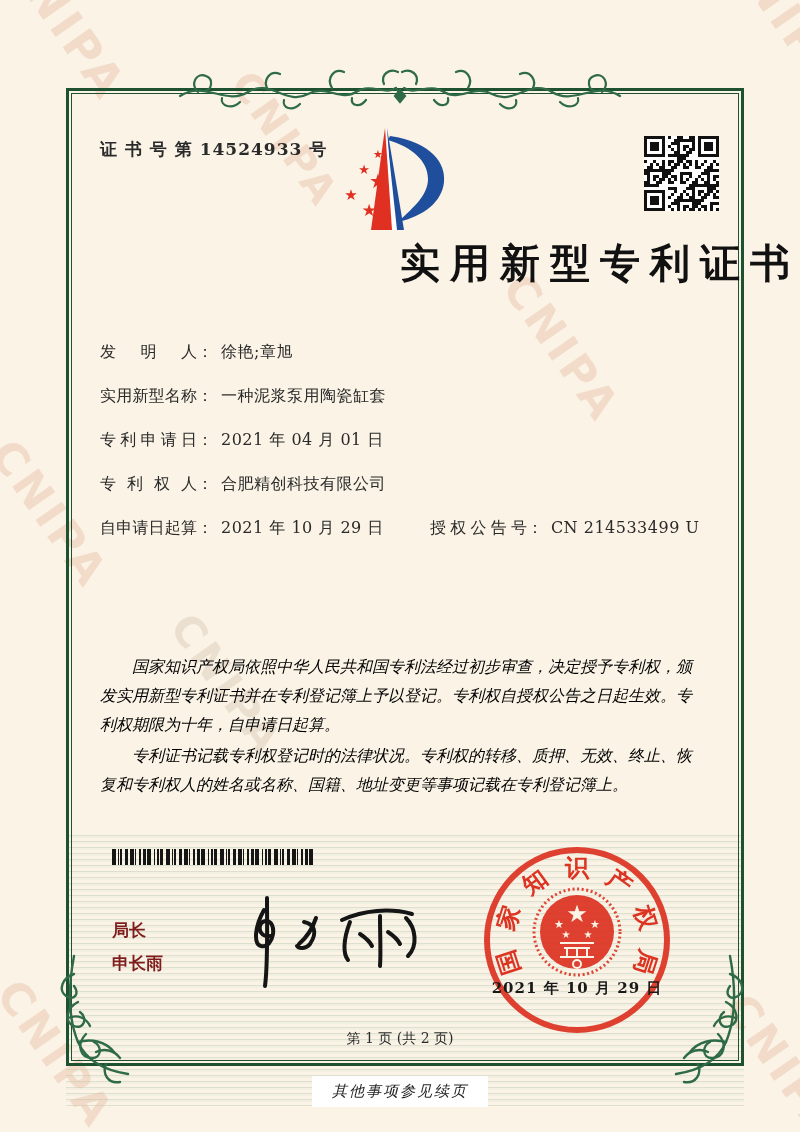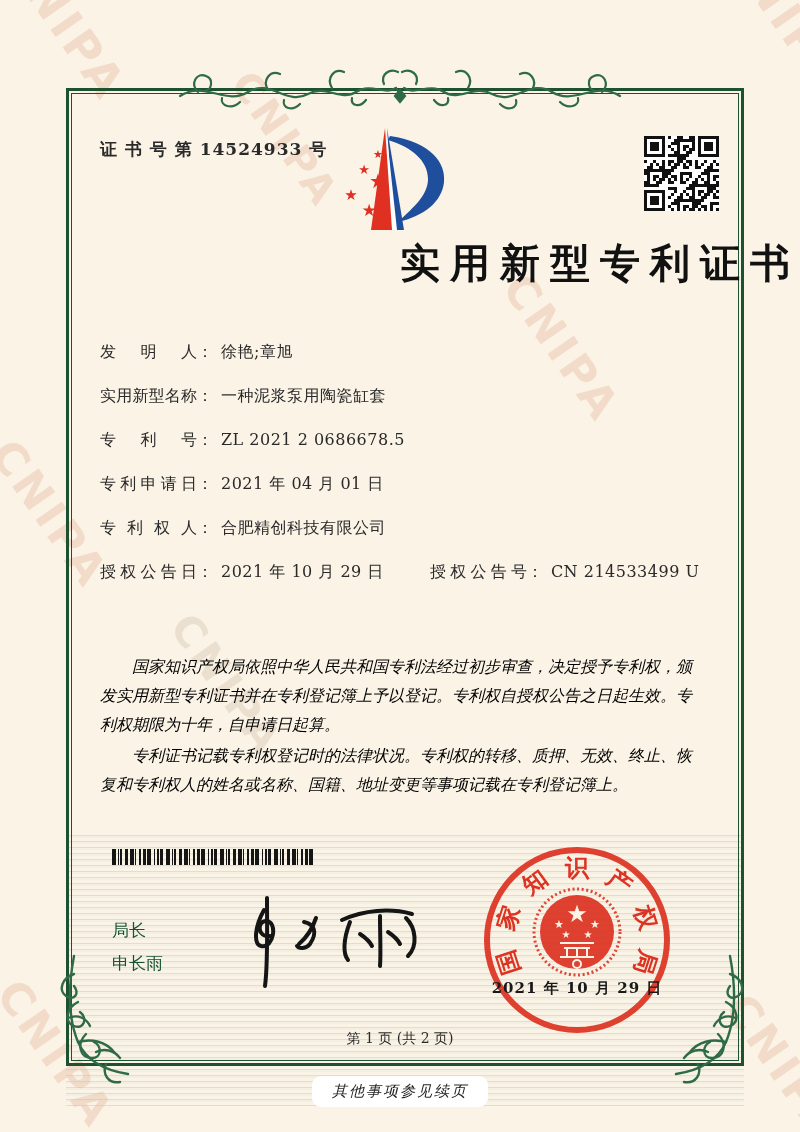--- a/index.html
+++ b/index.html
@@ -71,21 +71,21 @@
   .paras p{
     margin:0 16px 2px 0;text-indent:2em;
     font-size:16px;line-height:29px;font-style:italic;color:#000000;
   }
 
   
   .barcode{left:112px;top:849px;width:206px;height:16px;z-index:3;}
   .sig-labels{
     left:112px;top:914px;z-index:3;
     font-family:"DejaVu Sans","Liberation Sans",sans-serif;
-    font-size:17px;color:#14532d;line-height:33px;
+    font-size:17px;color:#7f1d1d;line-height:33px;font-weight:bold;
   }
   .sig-script{left:224px;top:890px;width:215px;height:105px;z-index:4;}
 
   .seal{left:480px;top:843px;width:194px;height:194px;z-index:3;}
   .seal-circle{
     position:absolute;left:4px;top:4px;width:174px;height:174px;
     border:6px solid #dd3322;border-radius:50%;opacity:0.93;
   }
   .seal-char{
     position:absolute;left:50%;top:50%;width:28px;height:28px;
@@ -100,21 +100,21 @@
     font-weight:bold;
   }
 
   
   .page-info{left:0;top:1030px;width:100%;text-align:center;font-size:14px;z-index:3;}
   .note-box{
     left:0;top:1076px;width:100%;text-align:center;z-index:3;
   }
   .note-inner{
     display:inline-block;background:#ffffff;padding:6px 20px;
-    font-size:15px;font-style:italic;color:#1f1f1f;letter-spacing:2px;border-radius:9px;
+    font-size:15px;font-style:italic;color:#1f1f1f;letter-spacing:2px;
   }
 </style>
 </head>
 <body>
 
 <div class="abs waves"></div>
 
 <span class="wm" style="left:-22px;top:-4px;font-size:46px;">CNIPA</span>
 <span class="wm" style="left:208px;top:116px;font-size:40px;">CNIPA</span>
 <span class="wm" style="left:698px;top:-12px;font-size:46px;">CNIPA</span>
@@ -437,30 +437,27 @@
 <div class="abs title">实用新型专利证书</div>
 
 <div class="abs fields">
   <div class="field-row">
     <span class="lab">发明人</span><span class="colon">：</span><span class="val">徐艳;章旭</span>
   </div>
   <div class="field-row">
     <span class="lab">实用新型名称</span><span class="colon">：</span><span class="val">一种泥浆泵用陶瓷缸套</span>
   </div>
   <div class="field-row">
-    <span class="lab">专利号</span><span class="colon">：</span><span class="val">ZL 2021 2 0686678.5</span>
-  </div>
-  <div class="field-row">
     <span class="lab">专利申请日</span><span class="colon">：</span><span class="val">2021 年 04 月 01 日</span>
   </div>
   <div class="field-row">
     <span class="lab">专利权人</span><span class="colon">：</span><span class="val">合肥精创科技有限公司</span>
   </div>
   <div class="field-row">
-    <span class="lab">授权公告日</span><span class="colon">：</span><span class="val">2021 年 10 月 29 日</span><span class="pair2"><span class="lab">授权公告号</span><span class="colon">：</span><span class="val">CN 214533499 U</span></span>
+    <span class="lab">自申请日起算</span><span class="colon">：</span><span class="val">2021 年 10 月 29 日</span><span class="pair2"><span class="lab">授权公告号</span><span class="colon">：</span><span class="val">CN 214533499 U</span></span>
   </div>
 </div>
 
 <div class="abs paras">
   <p>国家知识产权局依照中华人民共和国专利法经过初步审查，决定授予专利权，颁发实用新型专利证书并在专利登记簿上予以登记。专利权自授权公告之日起生效。专利权期限为十年，自申请日起算。</p>
   <p>专利证书记载专利权登记时的法律状况。专利权的转移、质押、无效、终止、恢复和专利权人的姓名或名称、国籍、地址变更等事项记载在专利登记簿上。</p>
 </div>
 
 <svg class="abs barcode" id="barcode-svg" viewBox="0 0 206 16" preserveAspectRatio="none">
     <rect x="0" y="0" width="4" height="16" fill="#151515"></rect>

